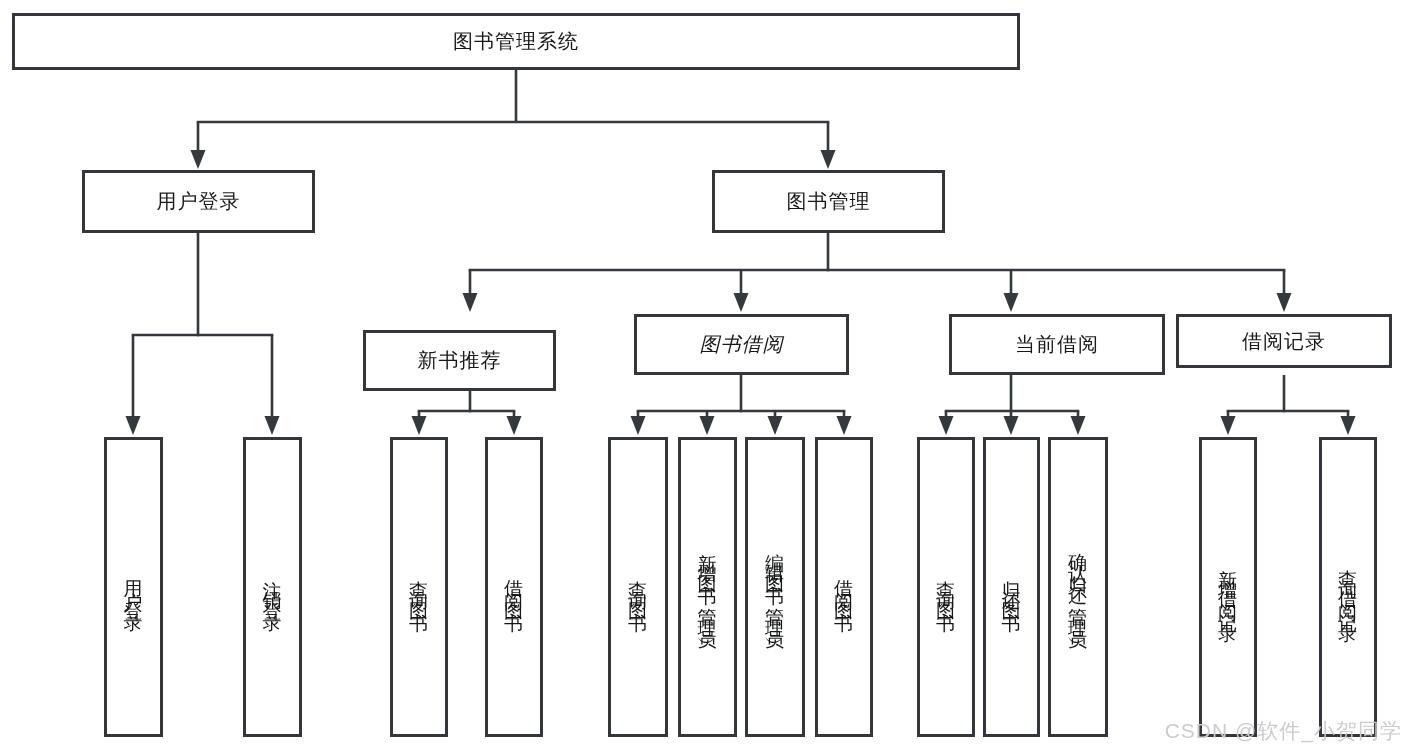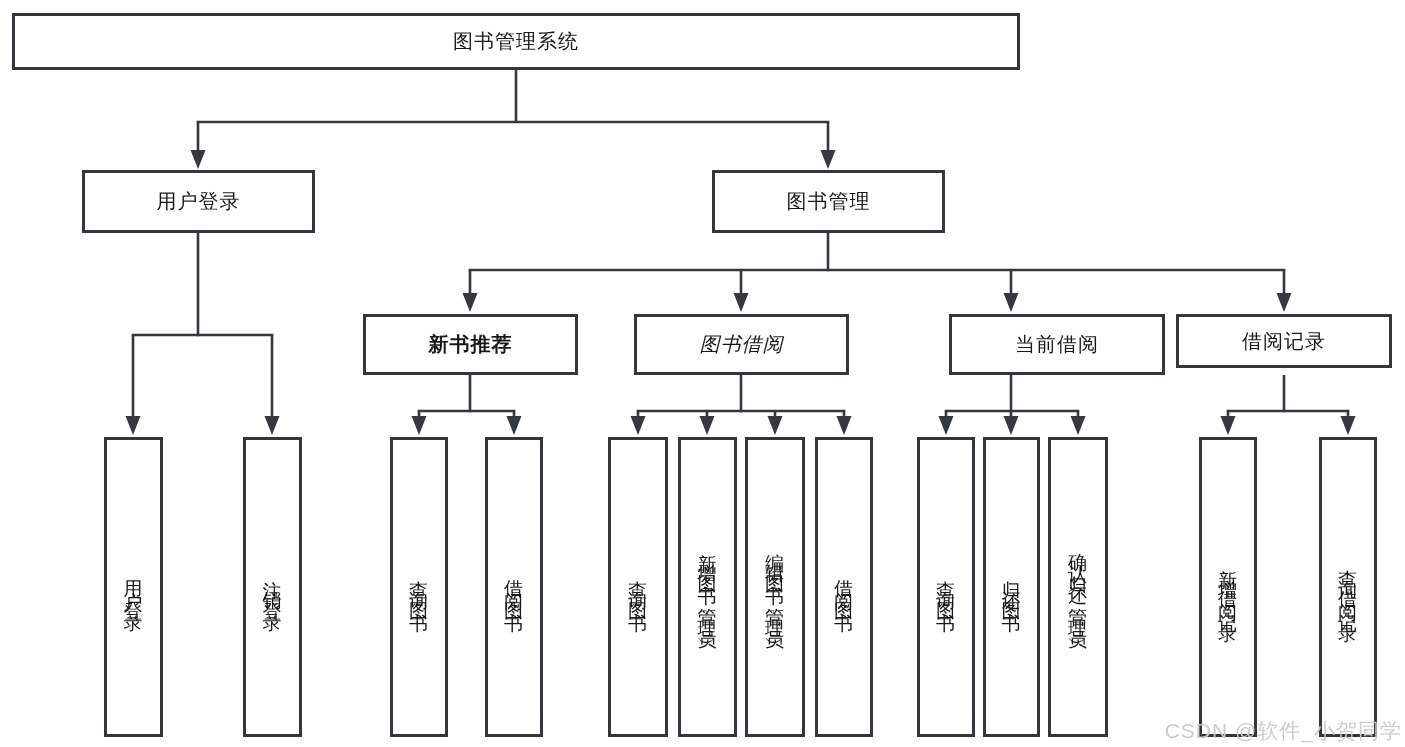--- a/index.html
+++ b/index.html
@@ -128,21 +128,21 @@
     <span>图书管理系统</span>
   </div>
 
   <div class="node" style="left:82px; top:170px; width:233px; height:63px;">
     <span>用户登录</span>
   </div>
   <div class="node" style="left:712px; top:170px; width:233px; height:63px;align-items:center;">
     <span>图书管理</span>
   </div>
 
-  <div class="node" style="left:363px; top:314px; width:215px; height:61px;font-weight:bold;">
+  <div class="node" style="left:363px; top:330px; width:193px; height:61px;">
     <span>新书推荐</span>
   </div>
   <div class="node" style="left:634px; top:314px; width:215px; height:61px;font-style:italic;">
     <span>图书借阅</span>
   </div>
   <div class="node" style="left:949px; top:314px; width:216px; height:61px;">
     <span>当前借阅</span>
   </div>
   <div class="node" style="left:1176px; top:314px; width:216px; height:54px;">
     <span>借阅记录</span>

